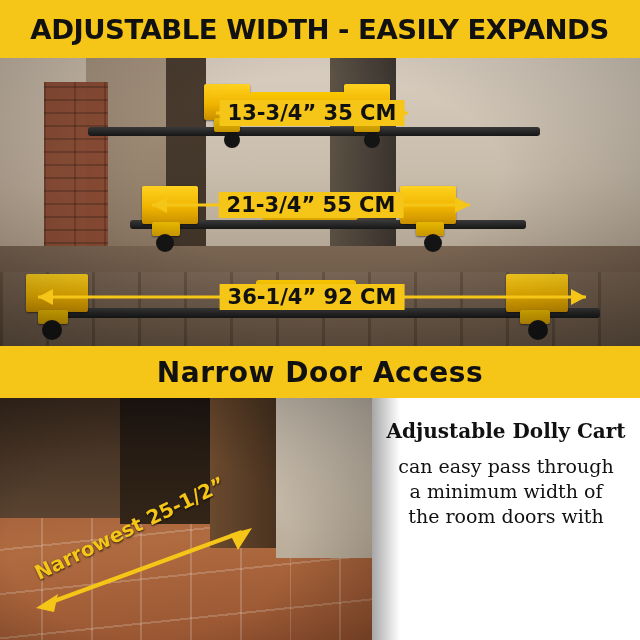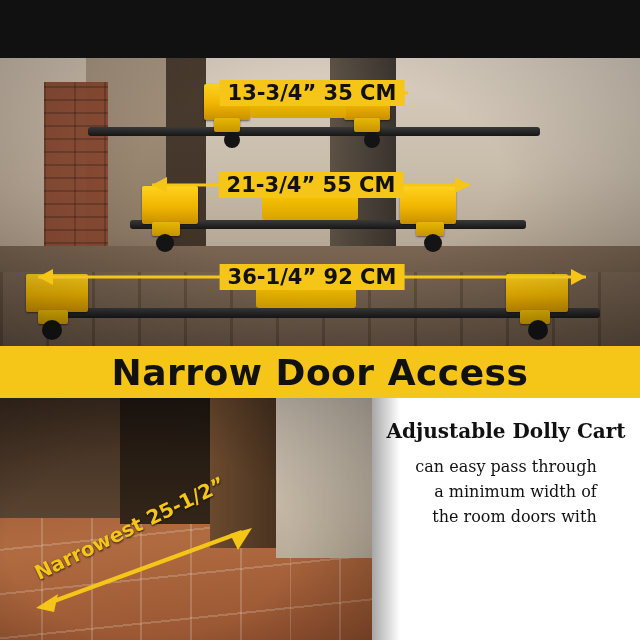--- a/index.html
+++ b/index.html
@@ -57,37 +57,37 @@
 
   
   .bar{position:absolute;border-radius:3px;background:linear-gradient(180deg,#3a3a3a,#161616);}
   .ybrkt{position:absolute;background:linear-gradient(180deg,#ffd21f 0%,#f0b500 55%,#c98f00 100%);
     border-radius:2px;box-shadow:0 1px 2px rgba(0,0,0,.5);}
   .ybrkt.dark{background:linear-gradient(180deg,#e5b800 0%,#c79500 100%);}
   .ypad{position:absolute;background:linear-gradient(180deg,#fbc800,#d9a300);border-radius:3px;}
   .wheel{position:absolute;background:#141414;border-radius:50%;}
 
   
-  .dim{position:absolute;height:0;}
+  .dim{position:absolute;height:0;margin-top:20px;}
   .dim .line{position:absolute;top:50%;left:0;right:0;height:3px;background:#f5c518;
     transform:translateY(-50%);}
   .dim .ah{position:absolute;top:50%;width:0;height:0;transform:translateY(-50%);
     border-top:8px solid transparent;border-bottom:8px solid transparent;}
   .dim .ah.l{left:0;border-right:15px solid #f5c518;}
   .dim .ah.r{right:0;border-left:15px solid #f5c518;}
   .dim .lbl{position:absolute;left:50%;top:50%;transform:translate(-50%,-50%);
     background:#f5c518;color:#111;font-weight:bold;font-size:21px;
     font-family:"DejaVu Sans",sans-serif;padding:2px 8px;white-space:nowrap;line-height:22px;}
 
   
   .mid-banner{
     position:absolute;left:0;top:346px;width:640px;height:52px;background:#f5c518;
     display:flex;align-items:center;justify-content:center;
   }
-  .mid-banner .txt{font-family:"DejaVu Sans",sans-serif;font-weight:bold;font-size:36px;
+  .mid-banner .txt{font-family:"DejaVu Sans",sans-serif;font-weight:bold;font-size:28px;
     color:#111;letter-spacing:0.5px;white-space:nowrap;}
 
   
   .lower{position:absolute;left:0;top:398px;width:640px;height:242px;overflow:hidden;background:#fff;}
 
   .tile-photo{position:absolute;left:0;top:0;width:372px;height:242px;overflow:hidden;background:#8a4f33;}
   .tile-floor{position:absolute;left:-60px;top:34px;width:520px;height:230px;
     background:
       repeating-linear-gradient(0deg, rgba(255,255,255,.18) 0px, rgba(255,255,255,.18) 2px, rgba(0,0,0,0) 2px, rgba(0,0,0,0) 44px),
       repeating-linear-gradient(90deg, rgba(255,255,255,.18) 0px, rgba(255,255,255,.18) 2px, rgba(0,0,0,0) 2px, rgba(0,0,0,0) 50px),
@@ -110,32 +110,35 @@
   .narrow-dim .nlbl{position:absolute;left:6px;top:44px;color:#f5c518;font-weight:bold;
     font-size:20px;font-family:"DejaVu Sans",sans-serif;white-space:nowrap;
     transform:rotate(-26deg);transform-origin:left center;
     text-shadow:0 1px 2px rgba(0,0,0,.8);}
 
   .right-panel{position:absolute;left:372px;top:0;width:268px;height:242px;background:#ffffff;
     display:flex;flex-direction:column;align-items:center;justify-content:flex-start;
     padding-top:20px;box-sizing:border-box;}
   .rp-title{font-family:"DejaVu Serif",serif;font-weight:bold;font-size:20px;color:#111;
     text-align:center;line-height:26px;}
-  .rp-body{font-family:"DejaVu Serif",serif;font-size:16px;color:#111;text-align:right;
+  .rp-body{font-family:"DejaVu Serif",serif;font-size:19px;color:#111;text-align:center;
     line-height:25px;margin-top:10px;}
   .rp-big{font-family:"DejaVu Serif",serif;font-weight:bold;font-size:23px;color:#111;
     text-align:center;margin-top:12px;}
   .rp-shadow{position:absolute;left:0;top:0;width:28px;height:242px;
     background:linear-gradient(90deg, rgba(0,0,0,.35), rgba(0,0,0,0));}
 </style>
 </head>
 <body>
 
 <div id="page">
 
+  <div class="top-banner">
+    <div class="txt">ADJUSTABLE WIDTH - EASILY EXPANDS</div>
+  </div>
 
   <div class="upper">
     <div class="bg-right"></div>
     <div class="bg-mid"></div>
     <div class="bg-wallL"></div>
     <div class="bg-brick"></div>
     <div class="bg-brick2"></div>
     <div class="bg-door"></div>
     <div class="bg-darkcol"></div>
     <div class="bg-floor"></div>

